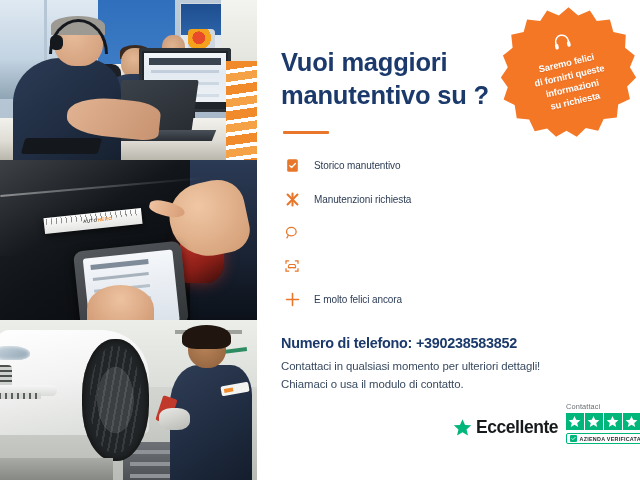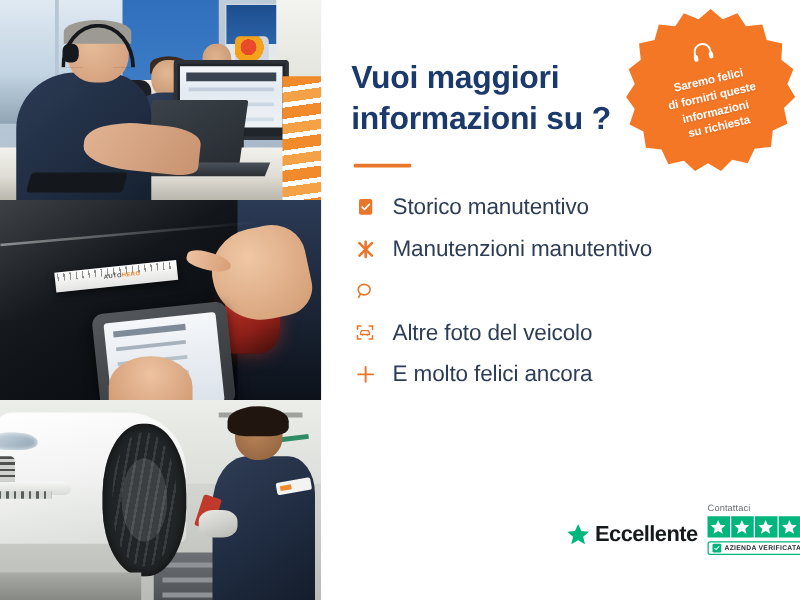--- a/index.html
+++ b/index.html
@@ -340,21 +340,21 @@
     margin-bottom: 6.5px;
   }
   .feature .fi {
     width: 22px; height: 20px;
     flex: none;
     display: flex; align-items: center; justify-content: center;
     margin-right: 11px;
   }
   .feature .flabel {
     color: #2d3d55;
-    font-size: 18px;
+    font-size: 10px;
     letter-spacing: -0.1px;
     white-space: nowrap;
   }
 
   .phone-block { margin-top: 22px; }
   .phone-line {
     color: #1b3a6b;
     font-size: 14.4px;
     font-weight: bold;
     letter-spacing: -0.25px;
@@ -507,21 +507,21 @@
       <div class="tool"></div>
       <div class="glove"></div>
     </div>
 
   </div>
 
   <div class="content">
 
     <h1 class="heading">
       <span>Vuoi maggiori</span><br>
-      <span>informazioni su ?</span>
+      <span>manutentivo su ?</span>
     </h1>
 
     <div class="divider"></div>
 
     <ul class="features">
 
       <li class="feature">
         <span class="fi">
           <svg viewBox="0 0 24 24" width="15" height="17">
             <rect x="3.5" y="2" width="17" height="20" rx="2.6" fill="#e8762b"></rect>
@@ -534,21 +534,21 @@
       <li class="feature">
         <span class="fi">
           <svg viewBox="0 0 24 24" width="17" height="17">
             <g stroke="#e8762b" stroke-width="2.9" stroke-linecap="round">
               <line x1="5" y1="5" x2="19" y2="19"></line>
               <line x1="19" y1="5" x2="5" y2="19"></line>
               <line x1="12" y1="3.5" x2="12" y2="20.5"></line>
             </g>
           </svg>
         </span>
-        <span class="flabel">Manutenzioni manutentivo</span>
+        <span class="flabel">Manutenzioni richiesta</span>
       </li>
 
       <li class="feature">
         <span class="fi">
           <svg viewBox="0 0 24 24" width="16" height="16">
             <ellipse cx="11" cy="10" rx="7.2" ry="6.3" fill="none" stroke="#e8762b" stroke-width="1.9"></ellipse>
             <line x1="6.6" y1="15.1" x2="4.4" y2="19.4" stroke="#e8762b" stroke-width="1.9" stroke-linecap="round"></line>
           </svg>
         </span>
       </li>
@@ -560,37 +560,46 @@
               <path d="M3 8V4.2h4"></path>
                 <path d="M21 8V4.2h-4"></path>
               <path d="M3 16v3.8h4"></path>
                 <path d="M21 16v3.8h-4"></path>
             </g>
             <path d="M6.6 14.4h10.8v-2.1l-1.3-2.6H7.9l-1.3 2.6z" fill="none" stroke="#e8762b" stroke-width="1.6" stroke-linejoin="round"></path>
             <circle cx="9" cy="14.7" r="1.05" fill="#e8762b"></circle>
             <circle cx="15" cy="14.7" r="1.05" fill="#e8762b"></circle>
           </svg>
         </span>
-        <span class="flabel">Altre foto del veicolo</span>
       </li>
 
       <li class="feature">
         <span class="fi">
           <svg viewBox="0 0 24 24" width="17" height="17">
             <g stroke="#e8762b" stroke-width="2.2" stroke-linecap="round">
               <line x1="12" y1="3.6" x2="12" y2="20.4"></line>
               <line x1="3.6" y1="12" x2="20.4" y2="12"></line>
             </g>
           </svg>
         </span>
         <span class="flabel">E molto felici ancora</span>
       </li>
 
     </ul>
 
+    <div class="phone-block">
+      <div class="phone-line">
+        <span>Numero di telefono:</span>
+        <span>+390238583852</span>
+      </div>
+      <div class="sub-line">
+        <span>Contattaci in qualsiasi momento per ulteriori dettagli!</span><br>
+        <span>Chiamaci o usa il modulo di contatto.</span>
+      </div>
+    </div>
 
     <div class="trust">
       <div class="tp-logo">
         <span class="tp-star">
           <svg viewBox="0 0 24 24" width="19" height="19">
             <polygon points="12,1.6 15.2,8.7 23,9.3 17.1,14.4 18.9,22 12,18 5.1,22 6.9,14.4 1,9.3 8.8,8.7" fill="#00b67a"></polygon>
           </svg>
         </span>
         <span class="tp-word">Eccellente</span>
       </div>

